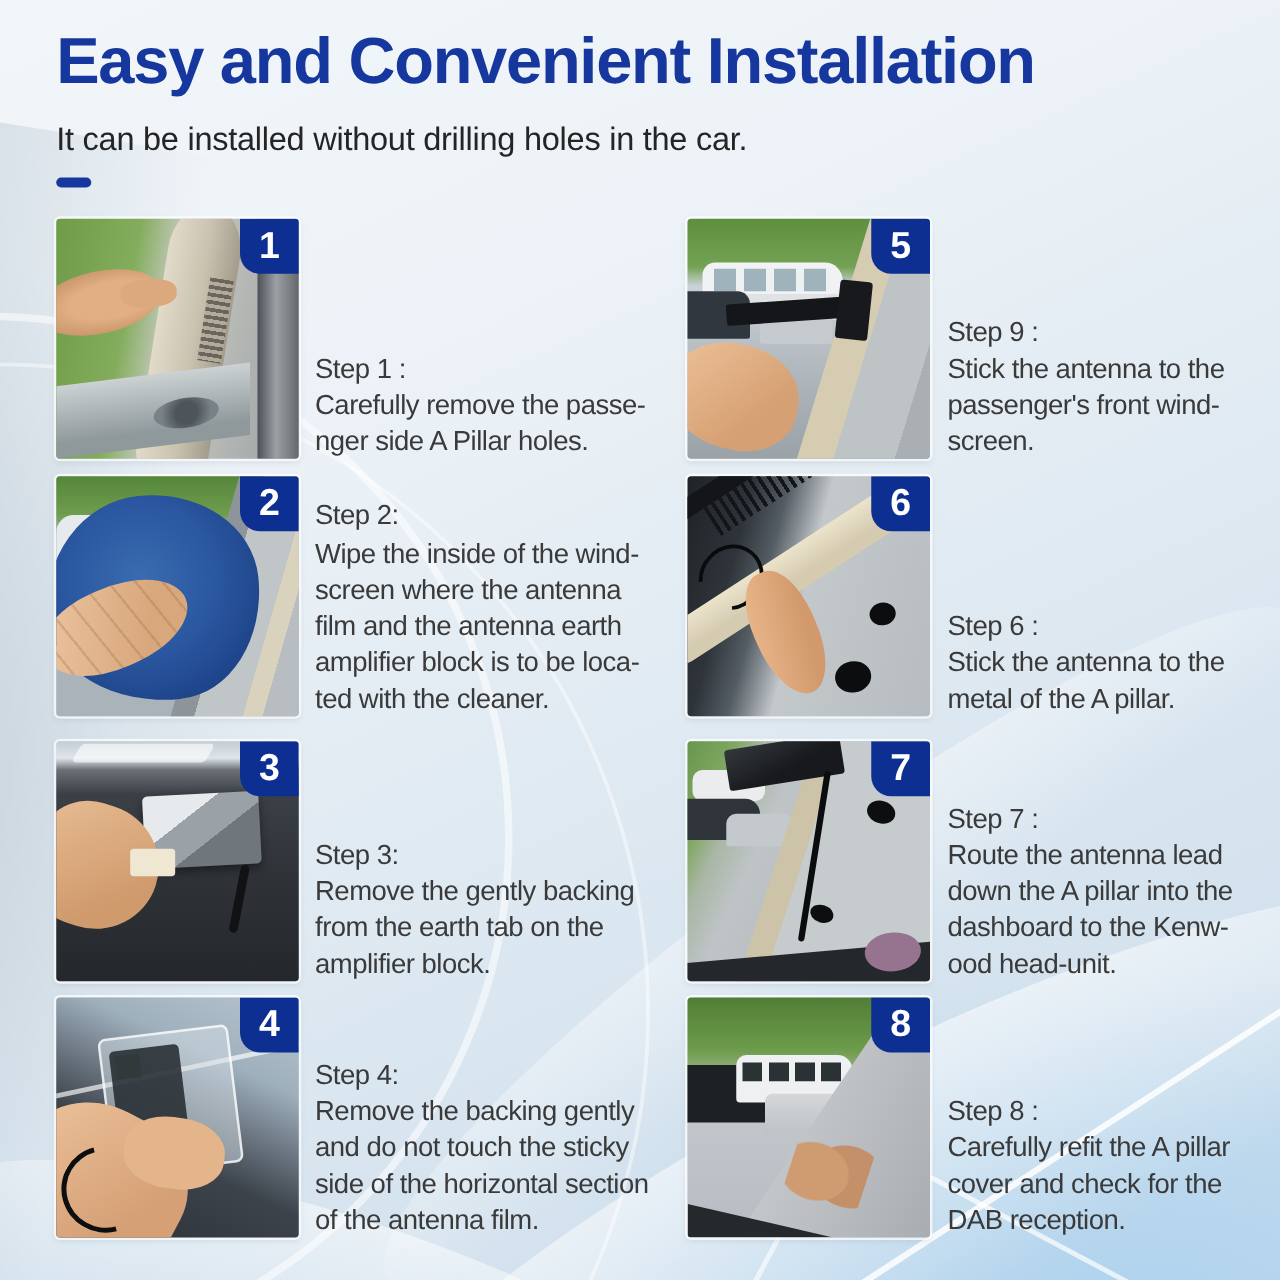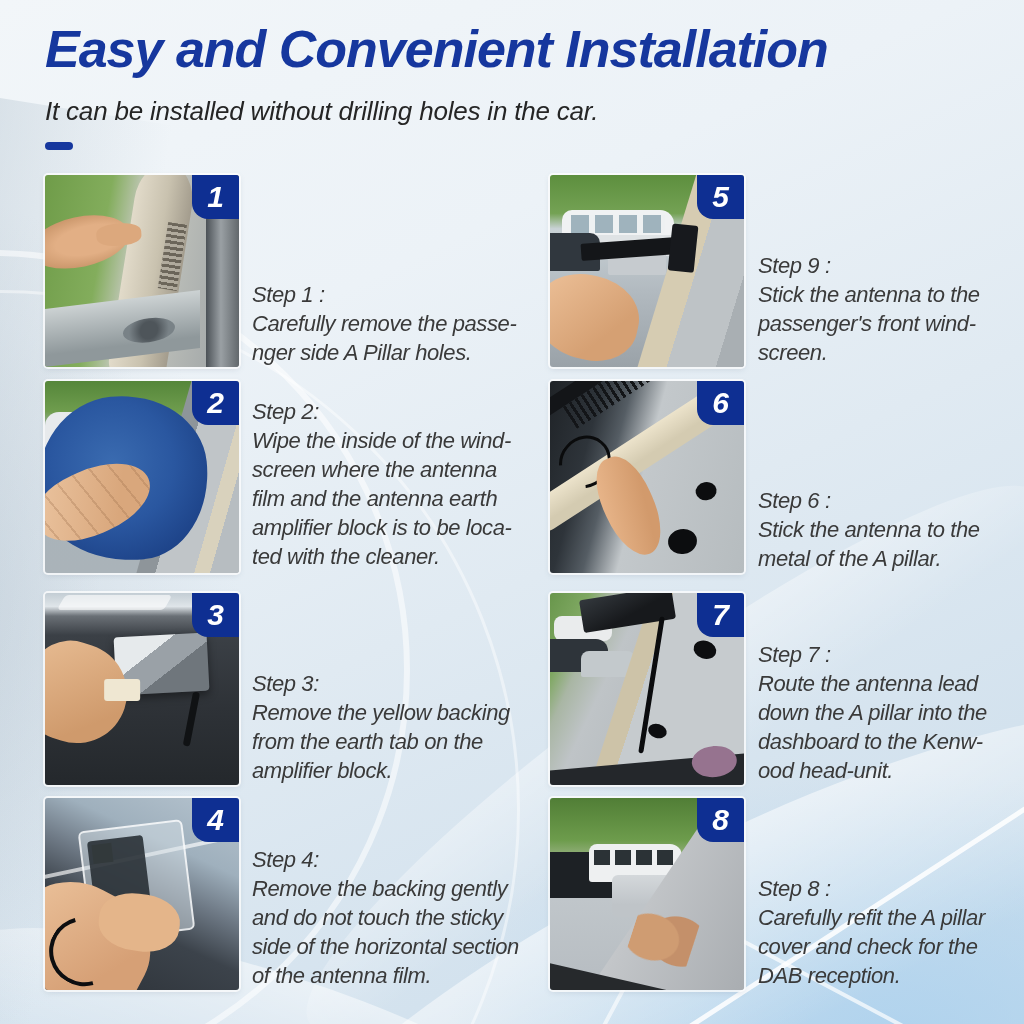--- a/index.html
+++ b/index.html
@@ -4,21 +4,20 @@
 <style>
   html,body{margin:0;padding:0;background:#cfdfec;}
   *{box-sizing:border-box;}
   .canvas{
     position:relative;width:1024px;height:1024px;overflow:hidden;
     font-family:"Liberation Sans",sans-serif;
     background:
       radial-gradient(ellipse 700px 420px at 88% 102%, rgba(167,207,238,.75), rgba(167,207,238,0) 65%),
       radial-gradient(ellipse 500px 700px at -6% 60%, rgba(188,201,212,.55), rgba(188,201,212,0) 60%),
       linear-gradient(155deg,#f2f6f9 0%,#ecf2f7 30%,#e0eaf2 55%,#d3e2ee 80%,#c6dcec 100%);
-    font-style: italic;
   }
   
   .sw{position:absolute;pointer-events:none;}
   .sw-arc1{left:-430px;top:250px;width:840px;height:840px;border-radius:50%;border:6px solid rgba(255,255,255,.55);}
   .sw-arc2{left:-520px;top:290px;width:1040px;height:1040px;border-radius:50%;border:3px solid rgba(255,255,255,.45);}
   .sw-band-left{left:-150px;top:100px;width:250px;height:950px;transform:rotate(9deg);
     background:linear-gradient(to right,rgba(173,190,203,.5),rgba(173,190,203,0));}
   .sw-rib1{right:-260px;bottom:-120px;width:1100px;height:300px;transform:rotate(-27deg);border-radius:50%;
     background:linear-gradient(180deg,rgba(255,255,255,.55),rgba(255,255,255,0) 70%);}
   .sw-rib2{right:-100px;bottom:180px;width:900px;height:170px;transform:rotate(-36deg);border-radius:50%;
@@ -43,21 +42,21 @@
   .row-b{margin-bottom:20px;}
   .row-c{margin-bottom:13px;}
   .photo{position:relative;flex:0 0 194px;width:194px;height:192px;border-radius:3px;overflow:hidden;
     box-shadow:0 0 0 2px rgba(255,255,255,.75),0 2px 6px rgba(80,100,120,.18);}
   .badge{position:absolute;top:0;right:0;width:47px;height:44px;background:#0e2f92;color:#fff;
     border-bottom-left-radius:16px;display:flex;align-items:center;justify-content:center;
     font-size:30px;font-weight:bold;z-index:5;}
   .text{display:flex;flex-direction:column;justify-content:flex-end;color:#3a3a3a;
     font-size:22px;line-height:29px;letter-spacing:-.4px;white-space:pre;padding-left:13px;}
   .col-r .text{padding-left:14px;}
-  .text.top{justify-content:flex-start;padding-top:16px;}
+  .text.top{justify-content:space-between;padding-top:16px;}
   .sh{position:absolute;display:block;}
 
   
   .p1{background:linear-gradient(100deg,#6f9c49 0%,#83ad5c 30%,#b7c3a9 42%,#c2c4bd 55%,#9aa0a3 100%);}
   .p1 .sh1{left:0;bottom:0;width:80%;height:30%;transform:skewY(-7deg);transform-origin:left bottom;
     background:linear-gradient(180deg,#ccd2d3,#8f989b 80%);}
   .p1 .sh1::after{content:"";position:absolute;right:16%;top:38%;width:34%;height:42%;border-radius:50%;
     background:radial-gradient(circle,#4e555a 30%,#798287 70%);}
   .p1 .sh2{left:40%;top:-6%;width:30%;height:115%;transform:rotate(9deg);
     background:linear-gradient(to right,#e2dbca,#c9c2af 55%,#a39c8d);
@@ -250,21 +249,21 @@
 metal of the A pillar.</span></div>
     </div>
 
     <div class="step col-l row-c">
       <div class="photo p3">
         <i class="sh sh1"></i>
         <i class="sh sh2"></i>
         <i class="sh sh3"></i>
         <div class="badge">3</div>
       </div>
-      <div class="text"><span>Step 3:</span><span>Remove the yellow backing
+      <div class="text"><span>Step 3:</span><span>Remove the gently backing
 from the earth tab on the
 amplifier block.</span></div>
     </div>
 
     <div class="step col-r row-c">
       <div class="photo p7">
         <i class="sh sh1"></i>
         <i class="sh sh2"></i>
         <i class="sh sh3"></i>
         <i class="sh sh4"></i>

